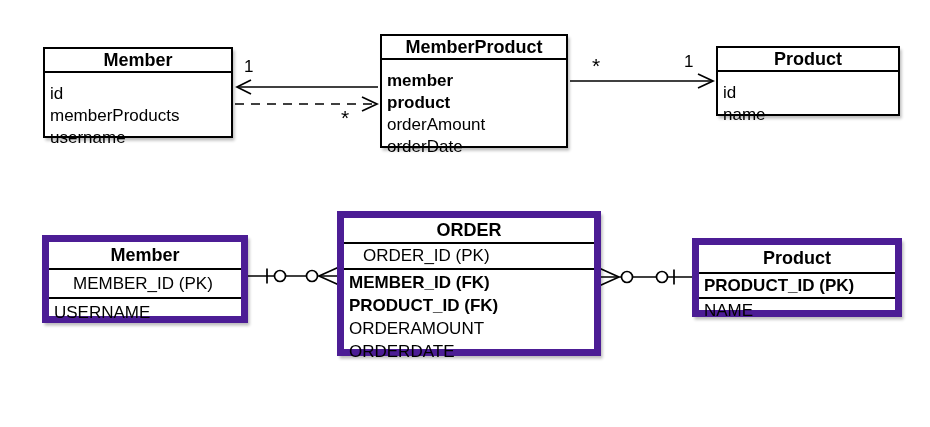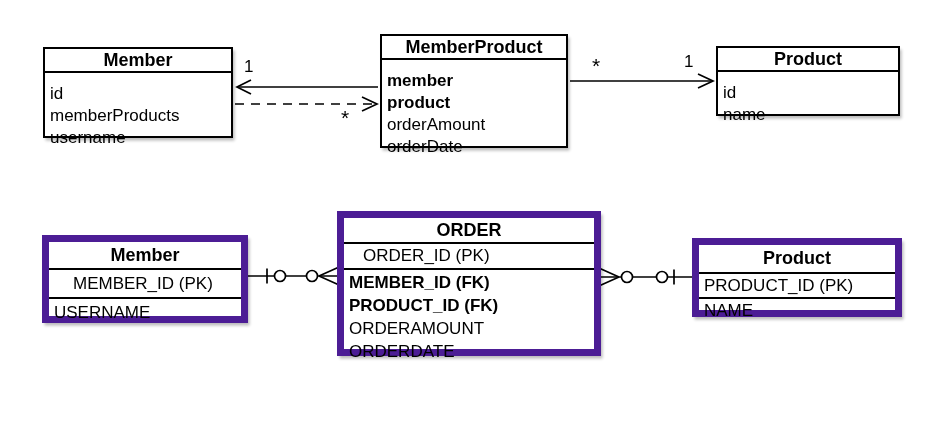--- a/index.html
+++ b/index.html
@@ -152,17 +152,17 @@
     <div class="er-cell">
       <div class="er-cell-line bold">MEMBER_ID (FK)</div>
       <div class="er-cell-line bold">PRODUCT_ID (FK)</div>
       <div class="er-cell-line">ORDERAMOUNT</div>
       <div class="er-cell-line">ORDERDATE</div>
     </div>
   </div>
 
   <div class="er-table" style="left:692px;top:238px;width:210px;height:79px;">
     <div class="er-title" style="line-height:27px;">Product</div>
-    <div class="er-row" style="line-height:23px;">PRODUCT_ID (PK)</div>
+    <div class="er-row" style="line-height:23px;font-weight:bold;">PRODUCT_ID (PK)</div>
     <div class="er-row" style="line-height:23px;">NAME</div>
   </div>
 
 </div>
 
 </body></html>

